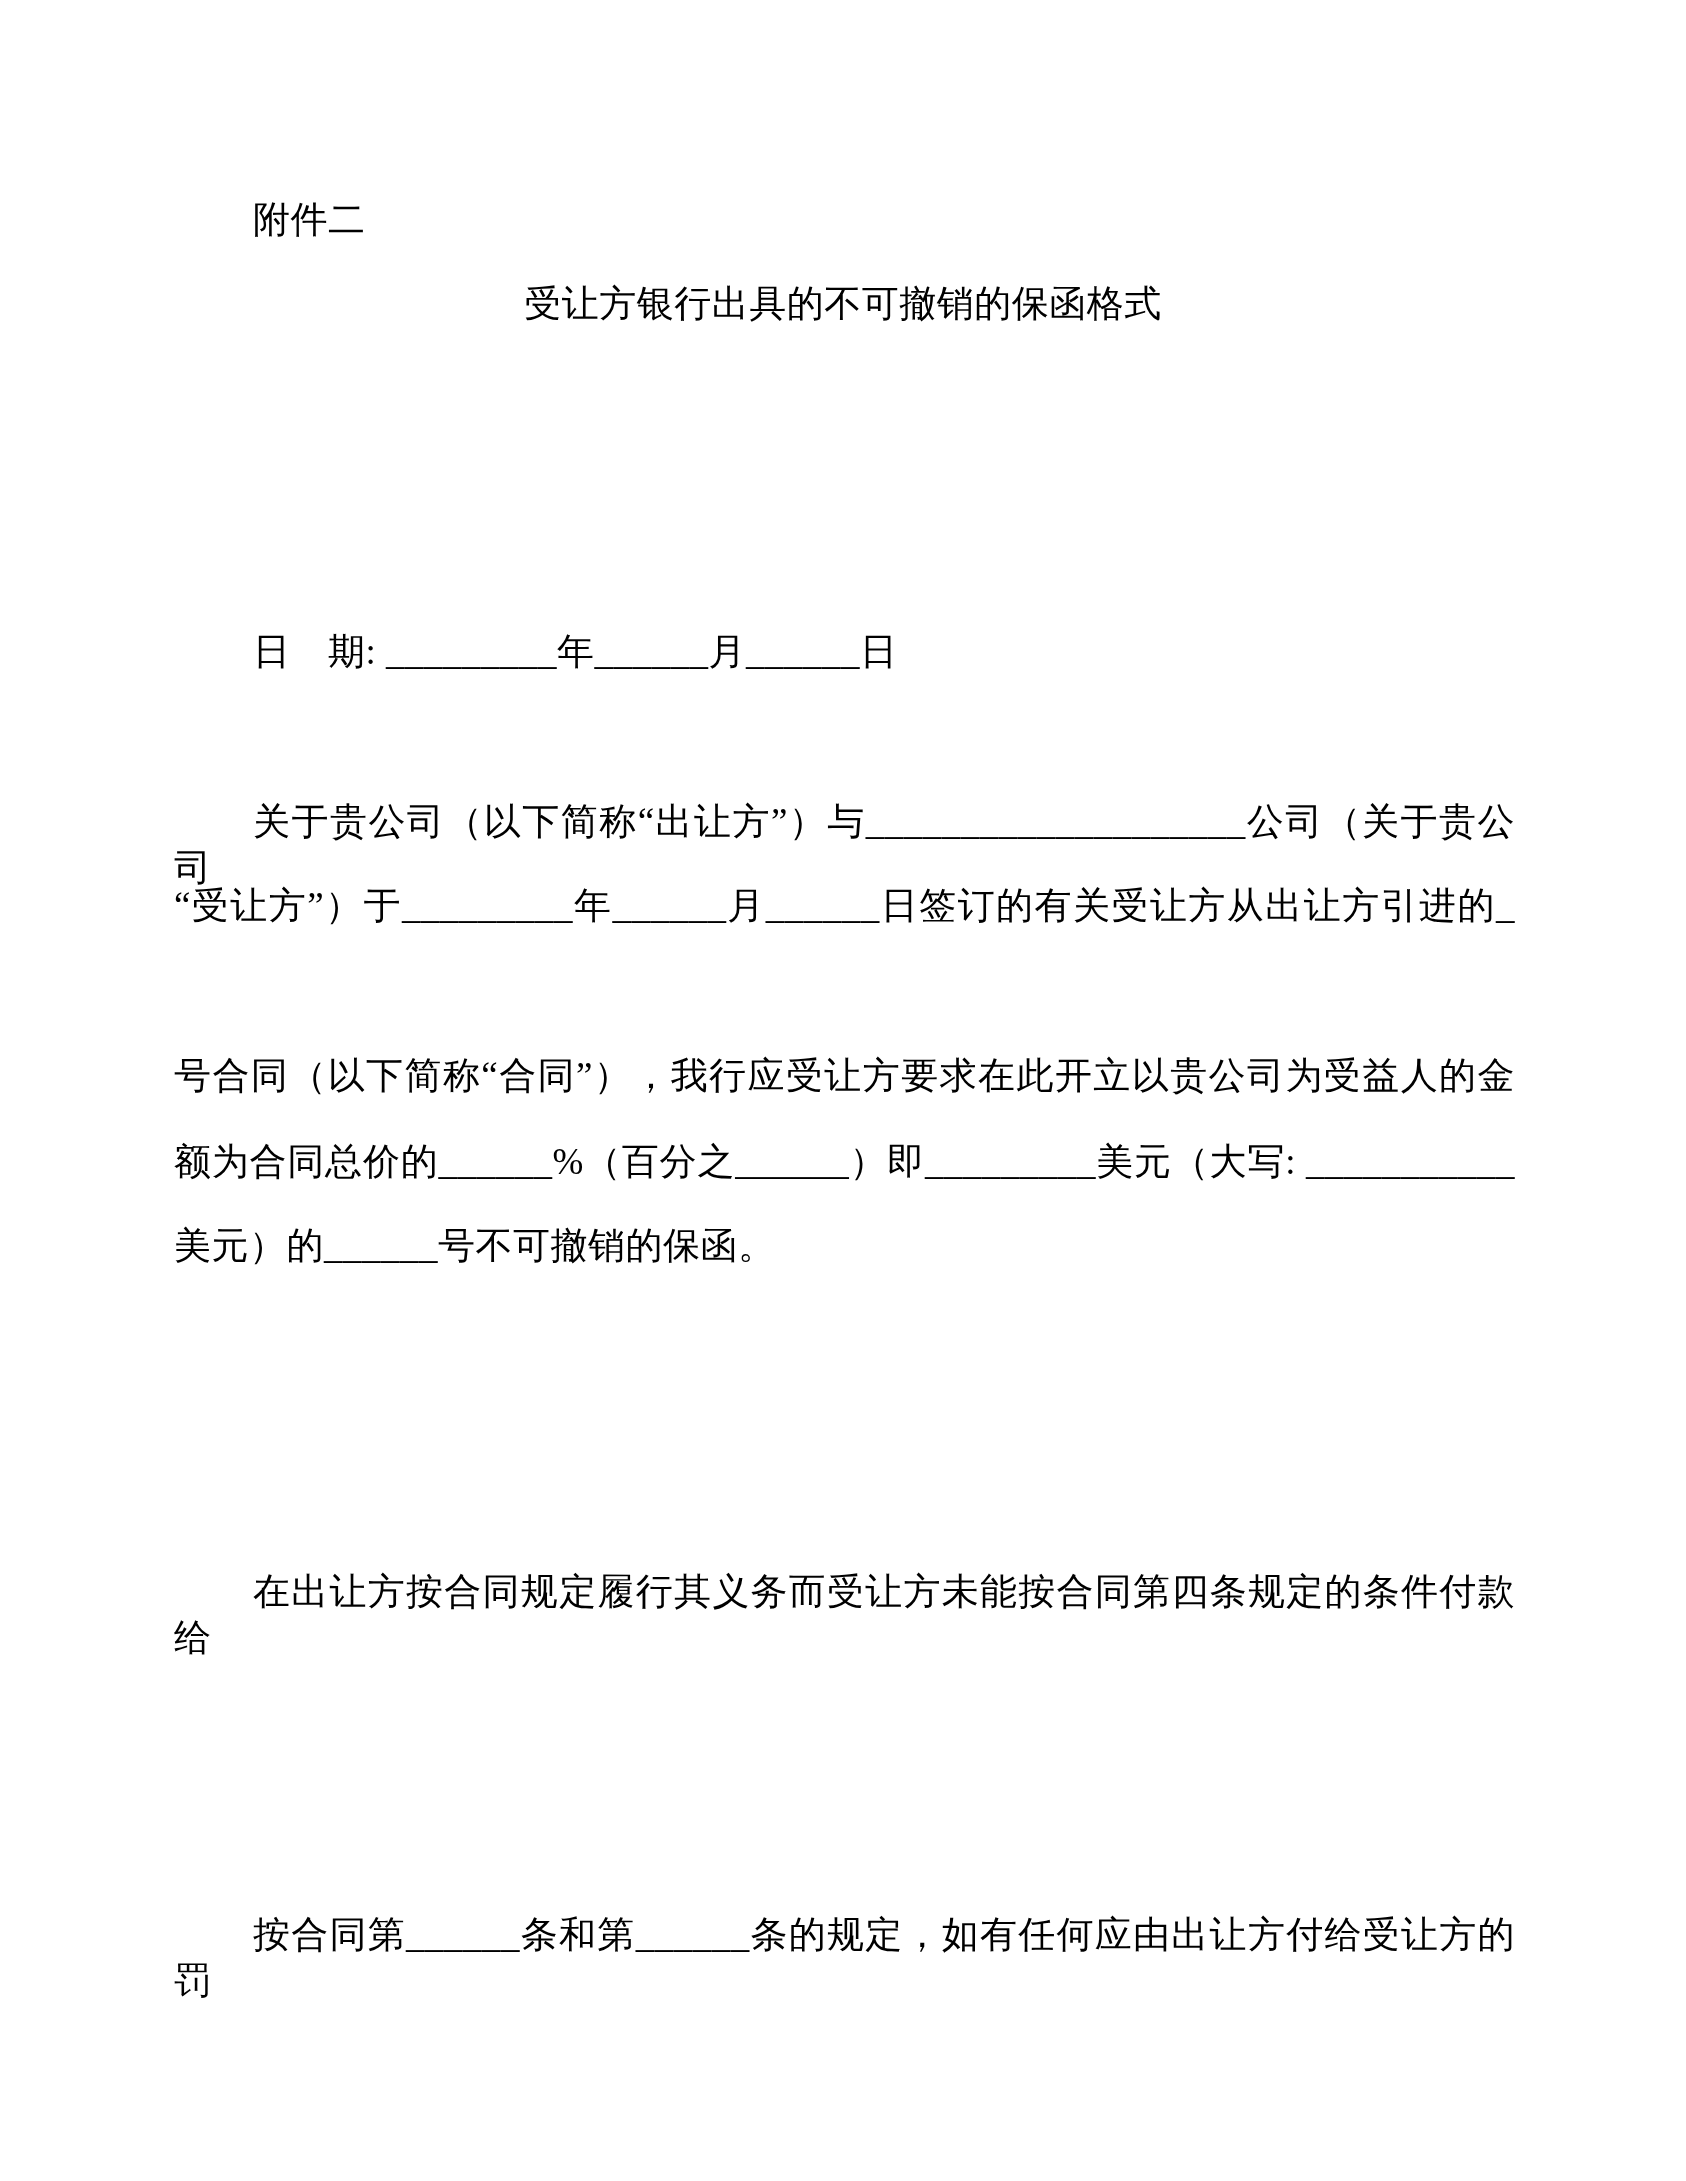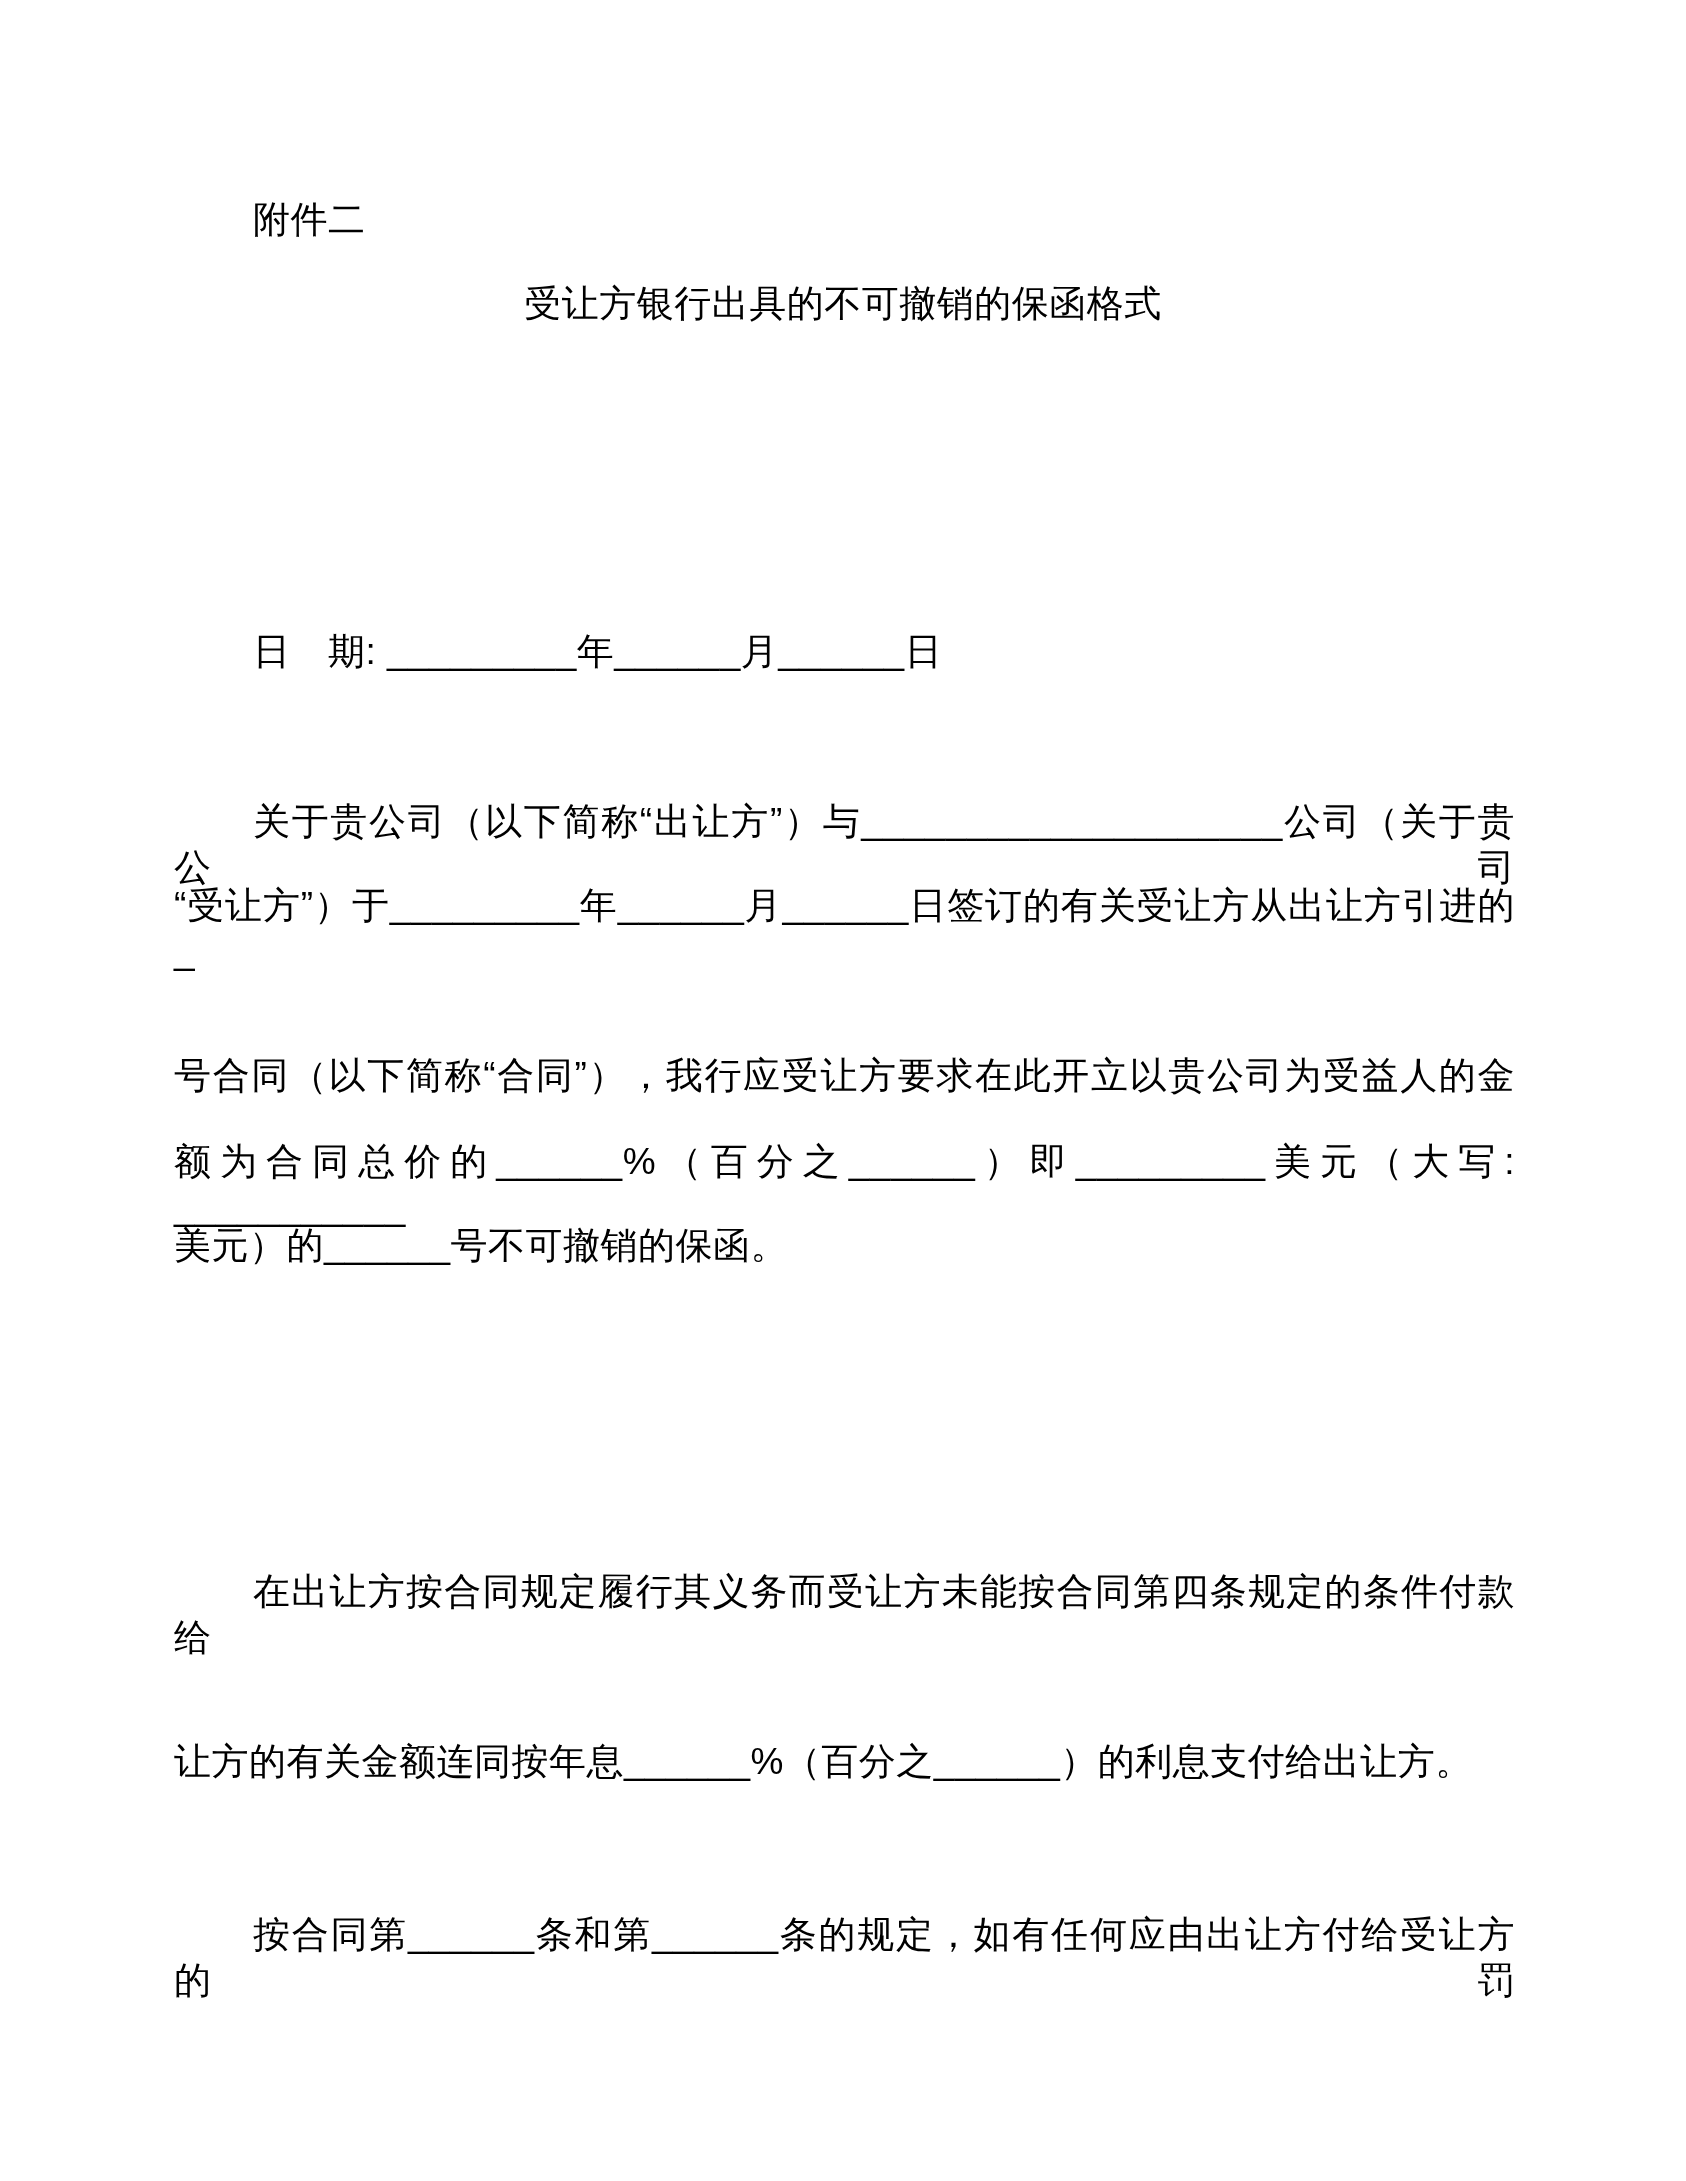--- a/index.html
+++ b/index.html
@@ -6,21 +6,21 @@
     margin: 0;
     padding: 0;
     background: #ffffff;
   }
   .page {
     position: relative;
     width: 1686px;
     height: 2182px;
     background: #ffffff;
     overflow: hidden;
-    font-family: Liberation Sans, sans-serif;
+    font-family: Liberation Serif, serif;
     color: #000000;
   }
   .line {
     position: absolute;
     left: 174px;
     width: 1341px;
     font-size: 37px;
     line-height: 1.25;
     letter-spacing: 0.5px;
     white-space: normal;
@@ -62,18 +62,17 @@
   <div class="line just" style="top:1053px">号合同（以下简称“合同”），我行应受让方要求在此开立以贵公司为受益人的金</div>
 
   <div class="line just" style="top:1139px">额为合同总价的______%（百分之______）即_________美元（大写: ___________</div>
 
   <div class="line" style="top:1223px">美元）的______号不可撤销的保函。</div>
 
 
   <div class="line ind just" style="top:1569px">在出让方按合同规定履行其义务而受让方未能按合同第四条规定的条件付款给</div>
 
 
-  <div class="line" style="top:1739px">让方的有关金额连同按年息______%（百分之______）的利息支付给出让方。</div>
 
   <div class="line ind just" style="top:1912px">按合同第______条和第______条的规定，如有任何应由出让方付给受让方的罚</div>
 
 </div>
 
 
 </body></html>

